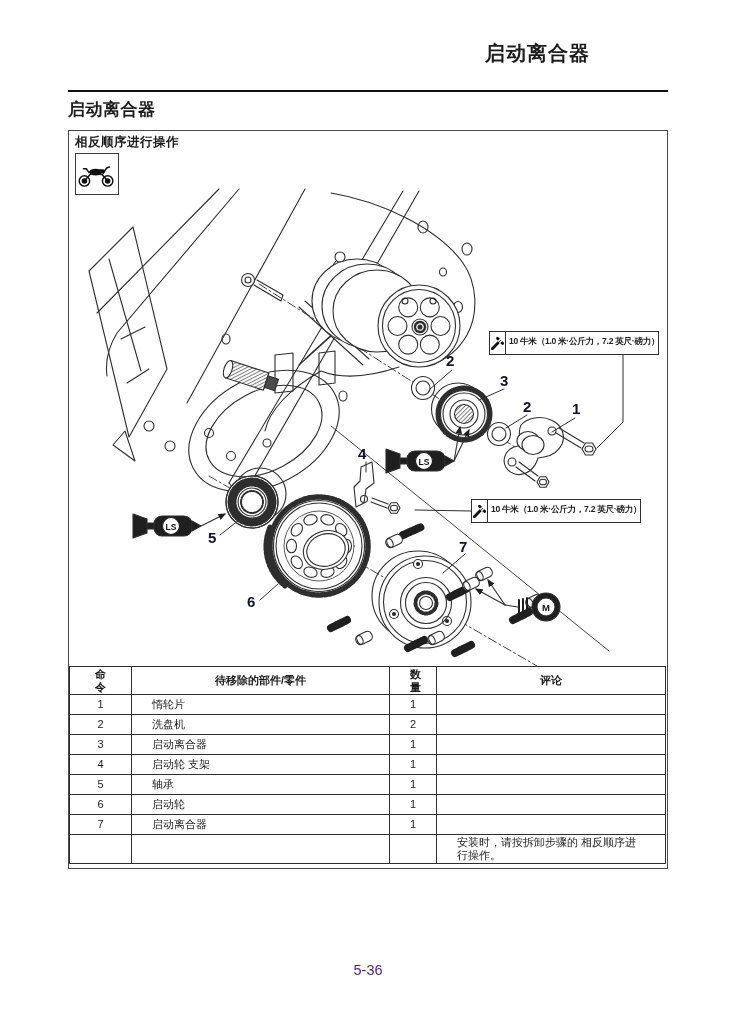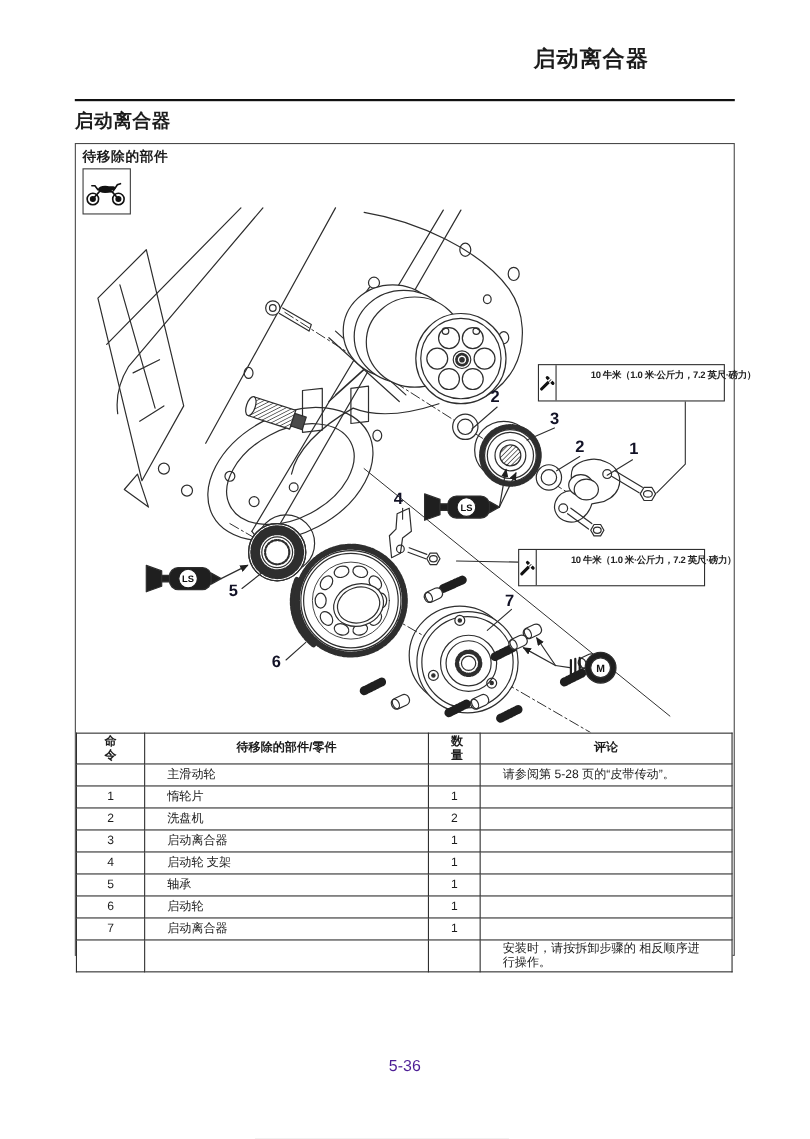--- a/index.html
+++ b/index.html
@@ -10,41 +10,41 @@
   }
   .hdr-title{position:absolute;top:40px;right:146px;font-size:20px;font-weight:bold;letter-spacing:1px;}
   .hdr-rule{position:absolute;top:90px;left:68px;width:600px;height:2.4px;background:#111;}
   .sec-title{position:absolute;top:98px;left:68px;font-size:17px;font-weight:bold;letter-spacing:0.5px;}
   .main-box{position:absolute;top:130px;left:68px;width:600px;height:739px;border:1.6px solid #4a4a4a;box-sizing:border-box;}
   .proc-title{position:absolute;top:3px;left:6px;font-size:12.5px;font-weight:bold;letter-spacing:0.5px;z-index:5;}
   .moto-box{position:absolute;top:22px;left:6px;width:44px;height:42px;border:1.4px solid #3c3c3c;box-sizing:border-box;z-index:5;background:#fff;}
   .diagram{position:absolute;top:0;left:0;width:597px;height:535px;}
   .art{position:absolute;top:0;left:0;}
   .callout{position:absolute;font-size:15px;font-weight:bold;color:#121226;z-index:6;line-height:1;}
-  .torque{position:absolute;display:flex;align-items:stretch;border:1.1px solid #2f2f2f;background:#fff;height:34px;box-sizing:border-box;z-index:6;gap:28px;}
+  .torque{position:absolute;display:flex;align-items:stretch;border:1.1px solid #2f2f2f;background:#fff;height:24px;box-sizing:border-box;z-index:6;}
   .torque .ticon{width:19px;display:flex;align-items:center;justify-content:center;border-right:1.1px solid #2f2f2f;}
   .torque .ttext{font-size:8.6px;line-height:19px;padding:0 3px;white-space:nowrap;letter-spacing:-0.3px;font-weight:bold;color:#222;}
   .ptable{position:absolute;top:535px;left:0;width:597px;border-collapse:collapse;table-layout:fixed;background:#fff;}
   .ptable th,.ptable td{border:1.2px solid #2f2f2f;font-size:11px;padding:1px 20px;height:17px;line-height:1.15;vertical-align:middle;overflow:hidden;}
   .ptable th{font-weight:bold;text-align:center;height:16px;}
   .ptable td.c-order,.ptable td.c-qty{text-align:center;}
   .ptable td.c-part,.ptable td.c-remarks{text-align:left;}
   .pgnum{position:absolute;top:962px;left:0;width:100%;text-align:center;font-size:14.5px;color:#4c1d95;}
 </style>
 </head>
 <body>
 
 <div class="page">
 
   <div class="hdr-title">启动离合器</div>
   <div class="hdr-rule"></div>
   <div class="sec-title">启动离合器</div>
 
   <div class="main-box">
-    <div class="proc-title">待移除的部件</div>
+    <div class="proc-title">相反顺序进行操作</div>
 
     <div class="moto-box">
       <svg width="41" height="39" viewBox="0 0 44 42">
         <g stroke="#111" fill="none" stroke-width="1.6" stroke-linecap="round">
           <circle cx="9" cy="29" r="5.6"></circle>
             <circle cx="34" cy="29" r="5.6"></circle>
           <circle cx="9" cy="29" r="2.2" fill="#111"></circle>
             <circle cx="34" cy="29" r="2.2" fill="#111"></circle>
           <path d="M9,29 L16,21 L28,22 L34,29"></path>
           <path d="M29,21 L33,15 L36,14"></path>
@@ -363,26 +363,20 @@
       <thead>
         <tr>
           <th>命令</th>
           <th>待移除的部件/零件</th>
           <th>数量</th>
           <th>评论</th>
         </tr>
       </thead>
       <tbody>
           <tr>
-            <td class="c-order"></td>
-            <td class="c-part">主滑动轮</td>
-            <td class="c-qty"></td>
-            <td class="c-remarks">请参阅第 5-28 页的“皮带传动”。</td>
-          </tr>
-          <tr>
             <td class="c-order">1</td>
             <td class="c-part">惰轮片</td>
             <td class="c-qty">1</td>
             <td class="c-remarks"></td>
           </tr>
           <tr>
             <td class="c-order">2</td>
             <td class="c-part">洗盘机</td>
             <td class="c-qty">2</td>
             <td class="c-remarks"></td>

